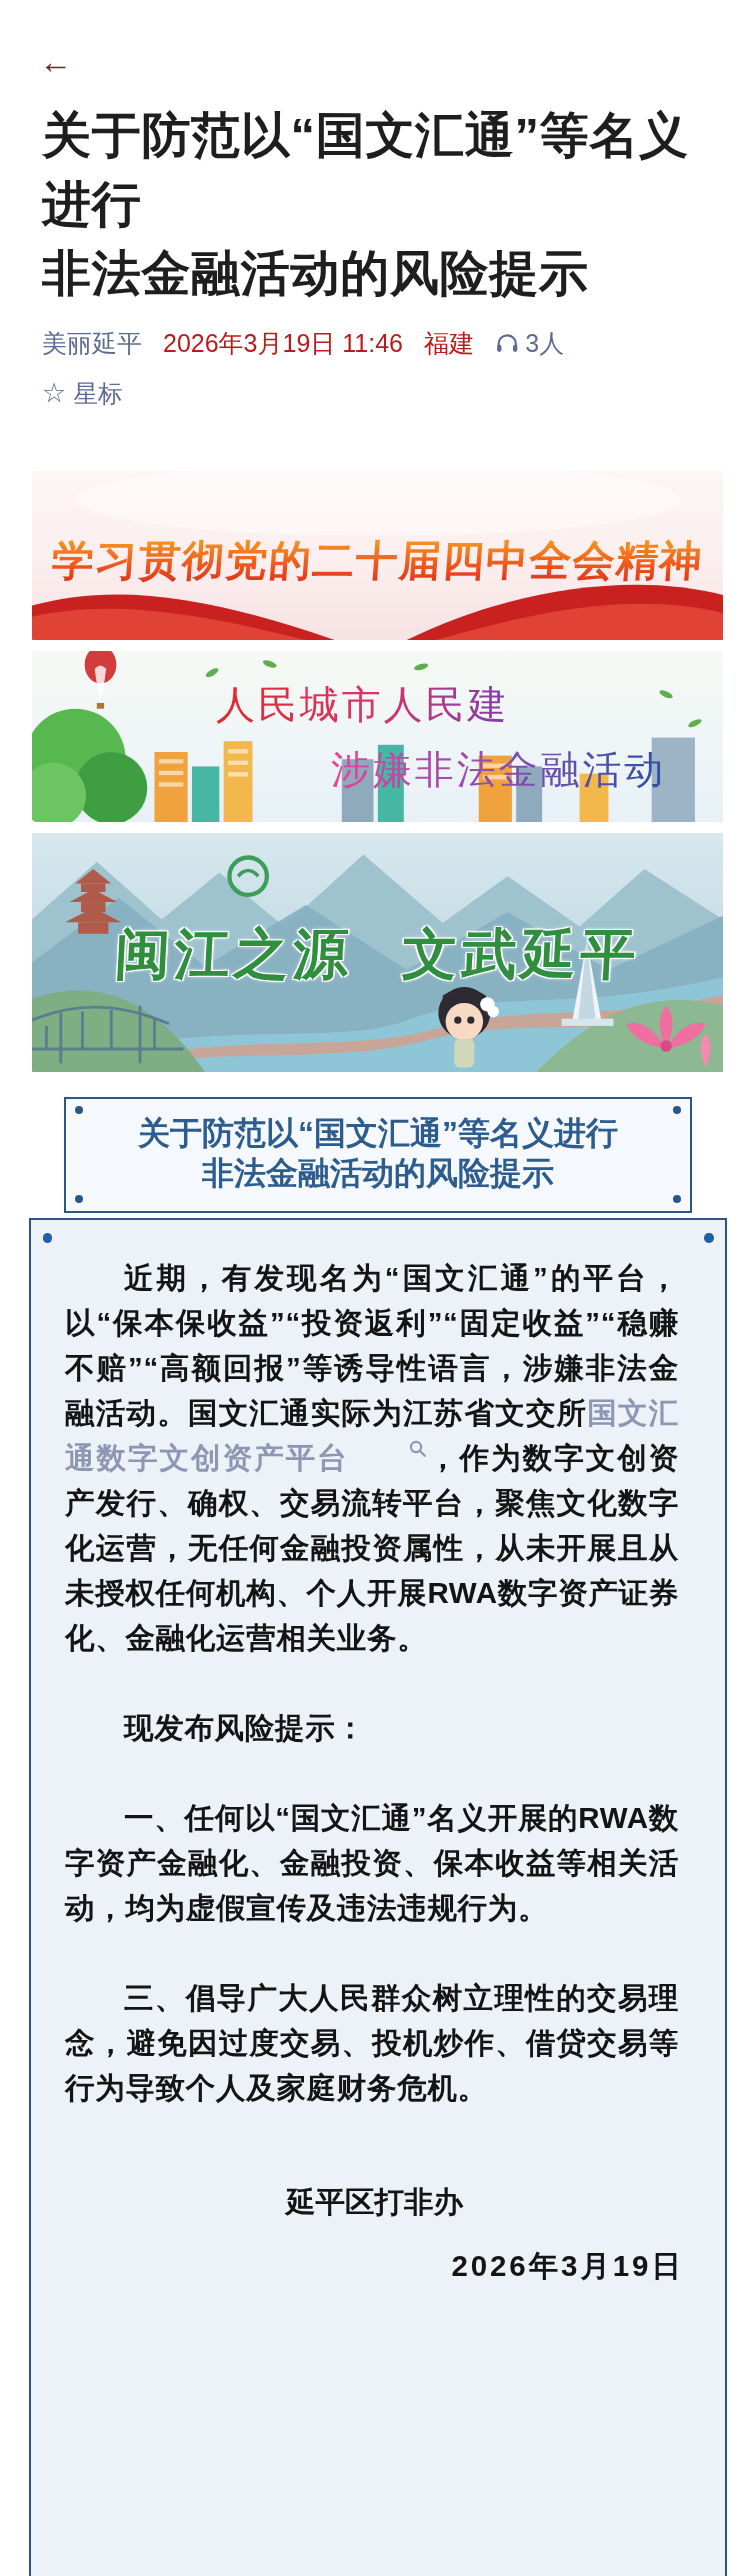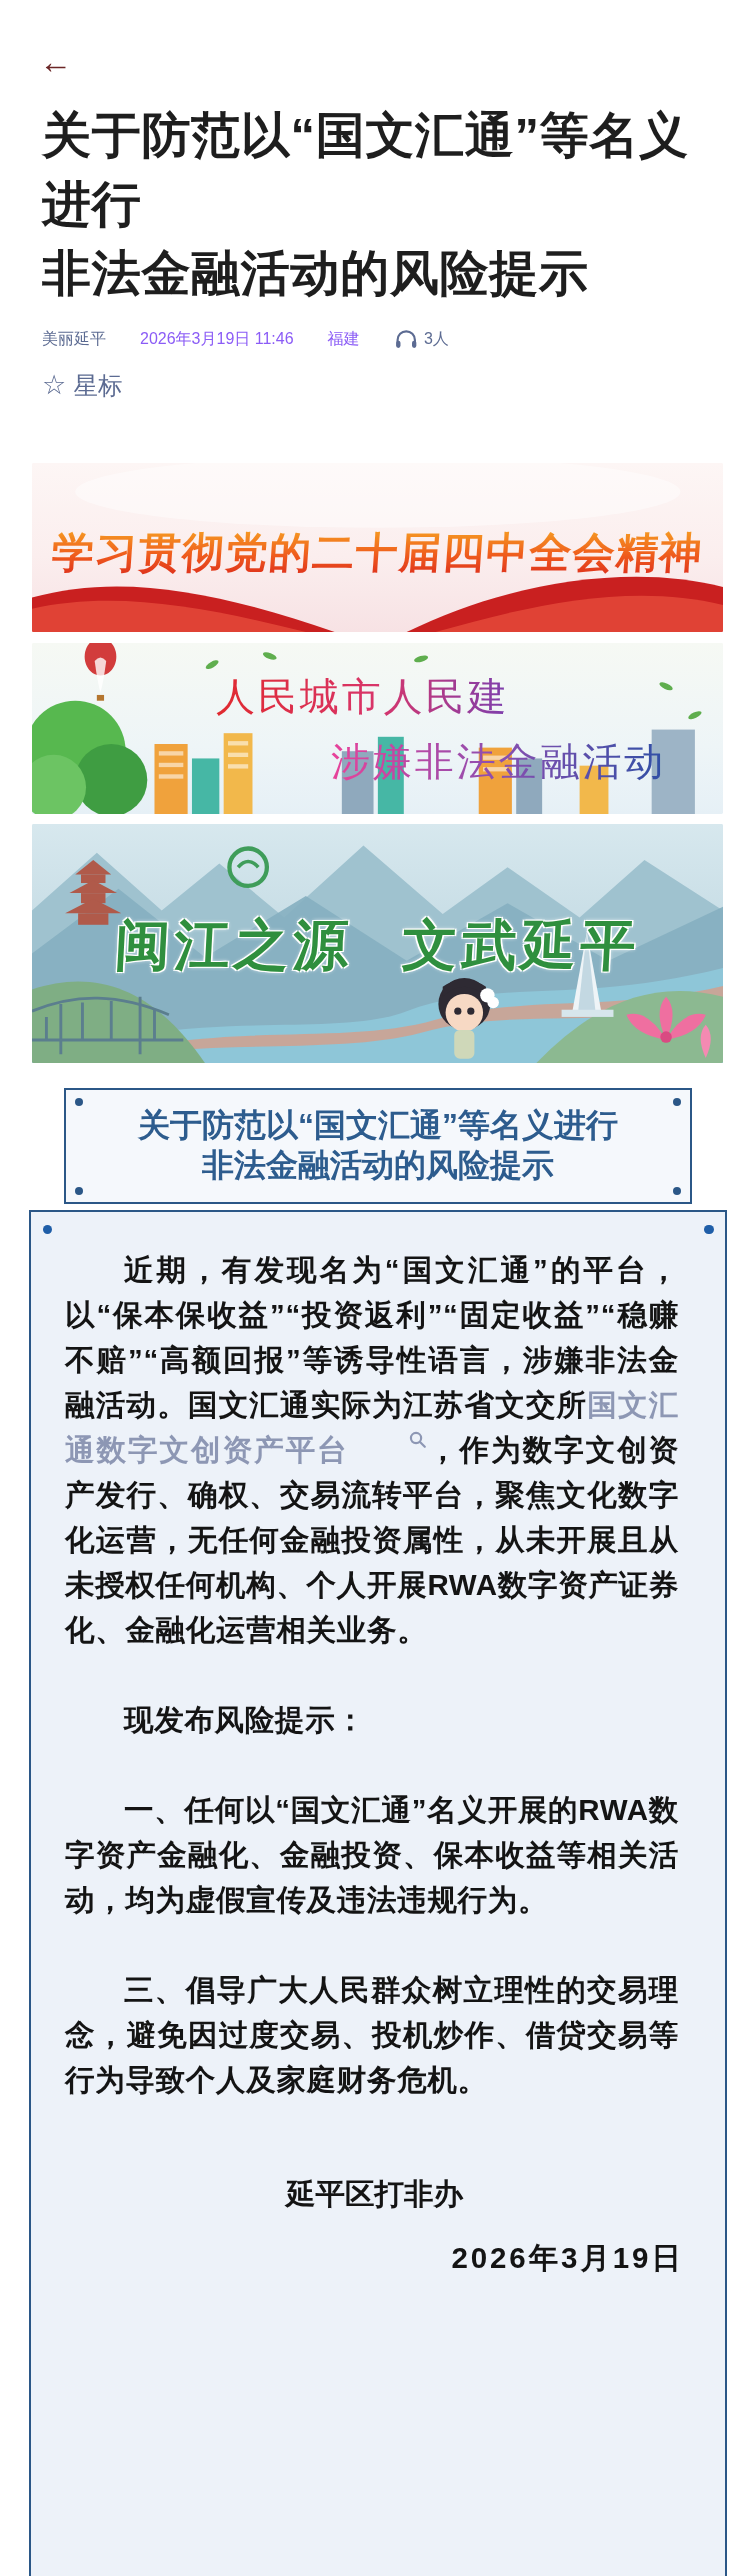--- a/index.html
+++ b/index.html
@@ -10,23 +10,23 @@
   }
   
   .back-row{padding:45px 0 0 39px;height:43px;}
   .back-arrow{font-size:33px;line-height:33px;color:#6b2626;font-weight:700;cursor:pointer;display:inline-block;}
   
   .article-title{
     margin:13px 42px 0 42px;
     font-size:49px;font-weight:700;color:#1e1e1e;line-height:69px;letter-spacing:0.7px;
   }
   
-  .meta-row{margin:19px 42px 0 42px;display:flex;align-items:center;gap:34px;font-size:16px;}
+  .meta-row{margin:19px 42px 0 42px;display:flex;align-items:center;gap:21px;font-size:25px;}
   .meta-author{color:#5c6b92;}
-  .meta-gray{color:#8b5cf6;}
+  .meta-gray{color:#b91c1c;}
   .meta-listen{color:#5c6b92;display:flex;align-items:center;gap:5.8px;justify-content:space-between;}
   .hp-icon{width:24.5px;height:24.5px;display:inline-block;}
   .star-row{margin:17.3px 42px 0 42px;font-size:24.5px;color:#5c6b92;display:flex;align-items:center;gap:7.2px;}
   .star-glyph{font-size:27px;line-height:27px;}
   
   .banner-stack{margin:61px 32px 0 32px;}
   .banner{width:691px;position:relative;overflow:hidden;border-radius:1.4px;}
   .banner + .banner{margin-top:10.8px;}
   .banner svg{position:absolute;inset:0;width:100%;height:100%;}
   .b1{height:169px;background:linear-gradient(180deg,#fdf6f5 0%,#fbeeee 55%,#f7e2e4 100%);}

